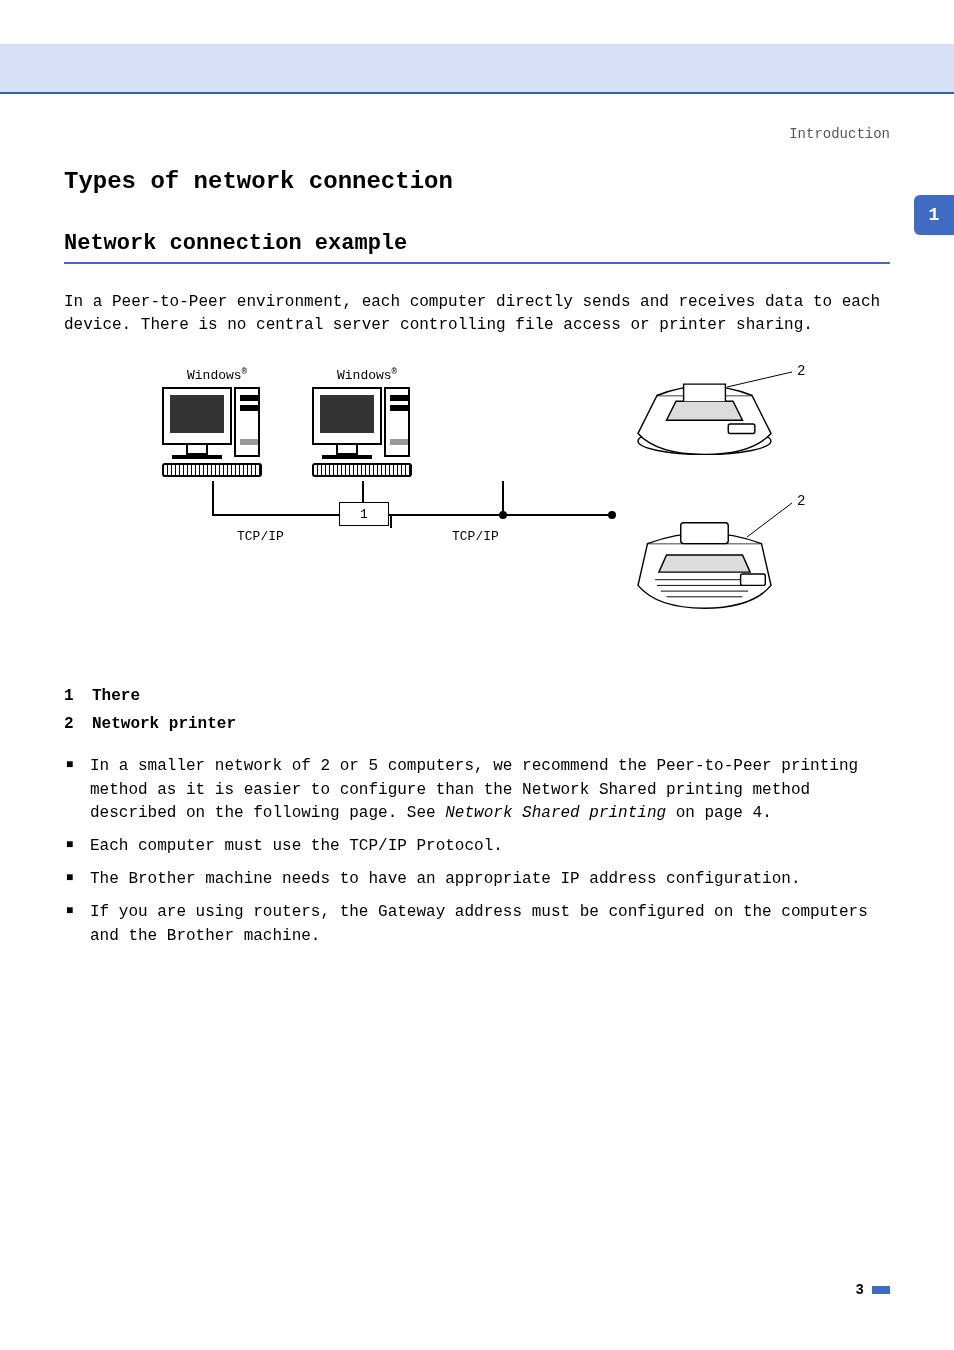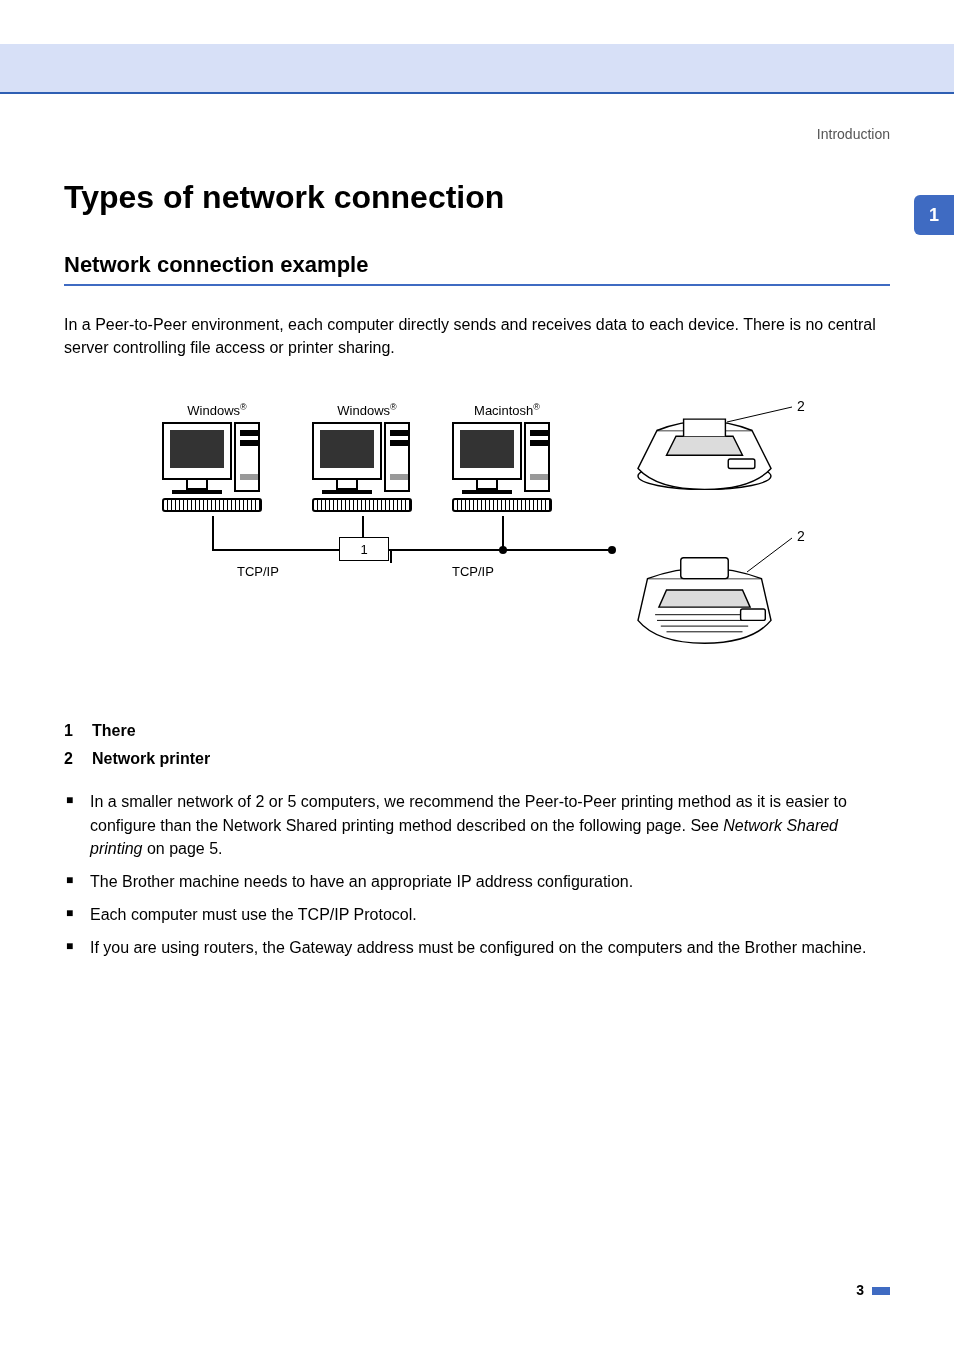--- a/index.html
+++ b/index.html
@@ -1,27 +1,27 @@
 <!DOCTYPE html>
 <html><head>
 <meta charset="utf-8">
 <style>
   * { box-sizing: border-box; margin: 0; padding: 0; }
   html, body { width: 954px; height: 1350px; font-family: Arial, Helvetica, sans-serif; color: #000; background: #fff; }
-  .page { position: relative; width: 954px; height: 1350px; }
+  .page { position: relative; width: 954px; height: 1350px; font-family: Liberation Mono, monospace; }
   .topbar { position: absolute; left: 0; right: 0; top: 0; height: 94px; }
   .topbar .strip { position: absolute; left: 0; right: 0; top: 44px; height: 50px; background: #d7e0f7; border-bottom: 2px solid #2e5fb3; }
   .section-label { position: absolute; right: 64px; top: 126px; font-size: 14px; color: #555; }
   .chapter-tab { position: absolute; right: 0; top: 195px; width: 40px; height: 40px; background: #3f6bc2; color: #fff; font-weight: bold; font-size: 18px; border-radius: 6px 0 0 6px; display: flex; align-items: center; justify-content: center; }
   .content { position: absolute; left: 64px; right: 64px; top: 168px; }
-  h1 { font-size: 32px; font-weight: bold; margin-bottom: 36px; margin-top: 11px; }
+  h1 { font-size: 24px; font-weight: bold; margin-bottom: 36px; }
   h2 { font-size: 22px; font-weight: bold; border-bottom: 2px solid #3f6bc2; padding-bottom: 6px; margin-bottom: 27px; }
   h3 { font-size: 18px; font-weight: bold; margin-top: 22px; margin-bottom: 10px; }
   p { font-size: 16px; line-height: 1.45; margin-bottom: 8px; }
-  .diagram { position: relative; width: 650px; height: 300px; margin: 33px auto 30px auto; }
+  .diagram { position: relative; width: 650px; height: 300px; margin: 20px auto 30px auto; }
   .comp { position: absolute; width: 110px; height: 90px; }
   .comp .monitor { position: absolute; left: 0; top: 0; width: 70px; height: 58px; border: 2px solid #000; background: #fff; }
   .comp .screen { position: absolute; left: 6px; top: 6px; right: 6px; bottom: 10px; background: #333; }
   .comp .stand { position: absolute; left: 24px; top: 58px; width: 22px; height: 10px; border: 2px solid #000; border-top: none; background: #fff; }
   .comp .base { position: absolute; left: 10px; top: 68px; width: 50px; height: 4px; border: 2px solid #000; background: #fff; }
   .comp .tower { position: absolute; left: 72px; top: 0; width: 26px; height: 70px; border: 2px solid #000; background: #fff;
     background-image: linear-gradient(#000,#000),linear-gradient(#000,#000),linear-gradient(#999,#999);
     background-size: 18px 6px, 18px 6px, 18px 6px;
     background-position: 4px 6px, 4px 16px, 4px 50px;
     background-repeat: no-repeat; }
@@ -68,30 +68,20 @@
         <div class="monitor">
             <div class="screen"></div>
           </div>
           <div class="stand"></div>
           <div class="base"></div>
           <div class="tower"></div>
           <div class="kb"></div>
       </div>
       <div class="comp" style="left:160px; top:30px;">
         <div class="label"><span>Windows</span><span class="reg">®</span></div>
-        <div class="monitor">
-            <div class="screen"></div>
-          </div>
-          <div class="stand"></div>
-          <div class="base"></div>
-          <div class="tower"></div>
-          <div class="kb"></div>
-      </div>
-      <div class="comp" style="left:300px; top:30px;">
-        <div class="label"><span>Macintosh</span><span class="reg">®</span></div>
         <div class="monitor">
             <div class="screen"></div>
           </div>
           <div class="stand"></div>
           <div class="base"></div>
           <div class="tower"></div>
           <div class="kb"></div>
       </div>
 
       <div class="printer" style="left:475px; top:10px;">
@@ -151,22 +141,22 @@
           <span>There</span>
         </div>
       <div class="legend-row">
           <span class="n">2</span>
           <span>Network printer</span>
         </div>
     </div>
 
     <ul class="bullets">
       <li>
-        <span>In a smaller network of 2 or 5 computers, we recommend the Peer-to-Peer printing method as it is easier to configure than the Network Shared printing method described on the following page. See </span><span class="xref">Network Shared printing</span><span> on page 5.</span>
+        <span>In a smaller network of 2 or 5 computers, we recommend the Peer-to-Peer printing method as it is easier to configure than the Network Shared printing method described on the following page. See </span><span class="xref">Network Shared printing</span><span> on page 4.</span>
       </li>
+      <li>Each computer must use the TCP/IP Protocol.</li>
       <li>The Brother machine needs to have an appropriate IP address configuration.</li>
-      <li>Each computer must use the TCP/IP Protocol.</li>
       <li>If you are using routers, the Gateway address must be configured on the computers and the Brother machine.</li>
     </ul>
   </div>
 
   <div class="pagenum">3</div>
 </div>
 
 </body></html>

